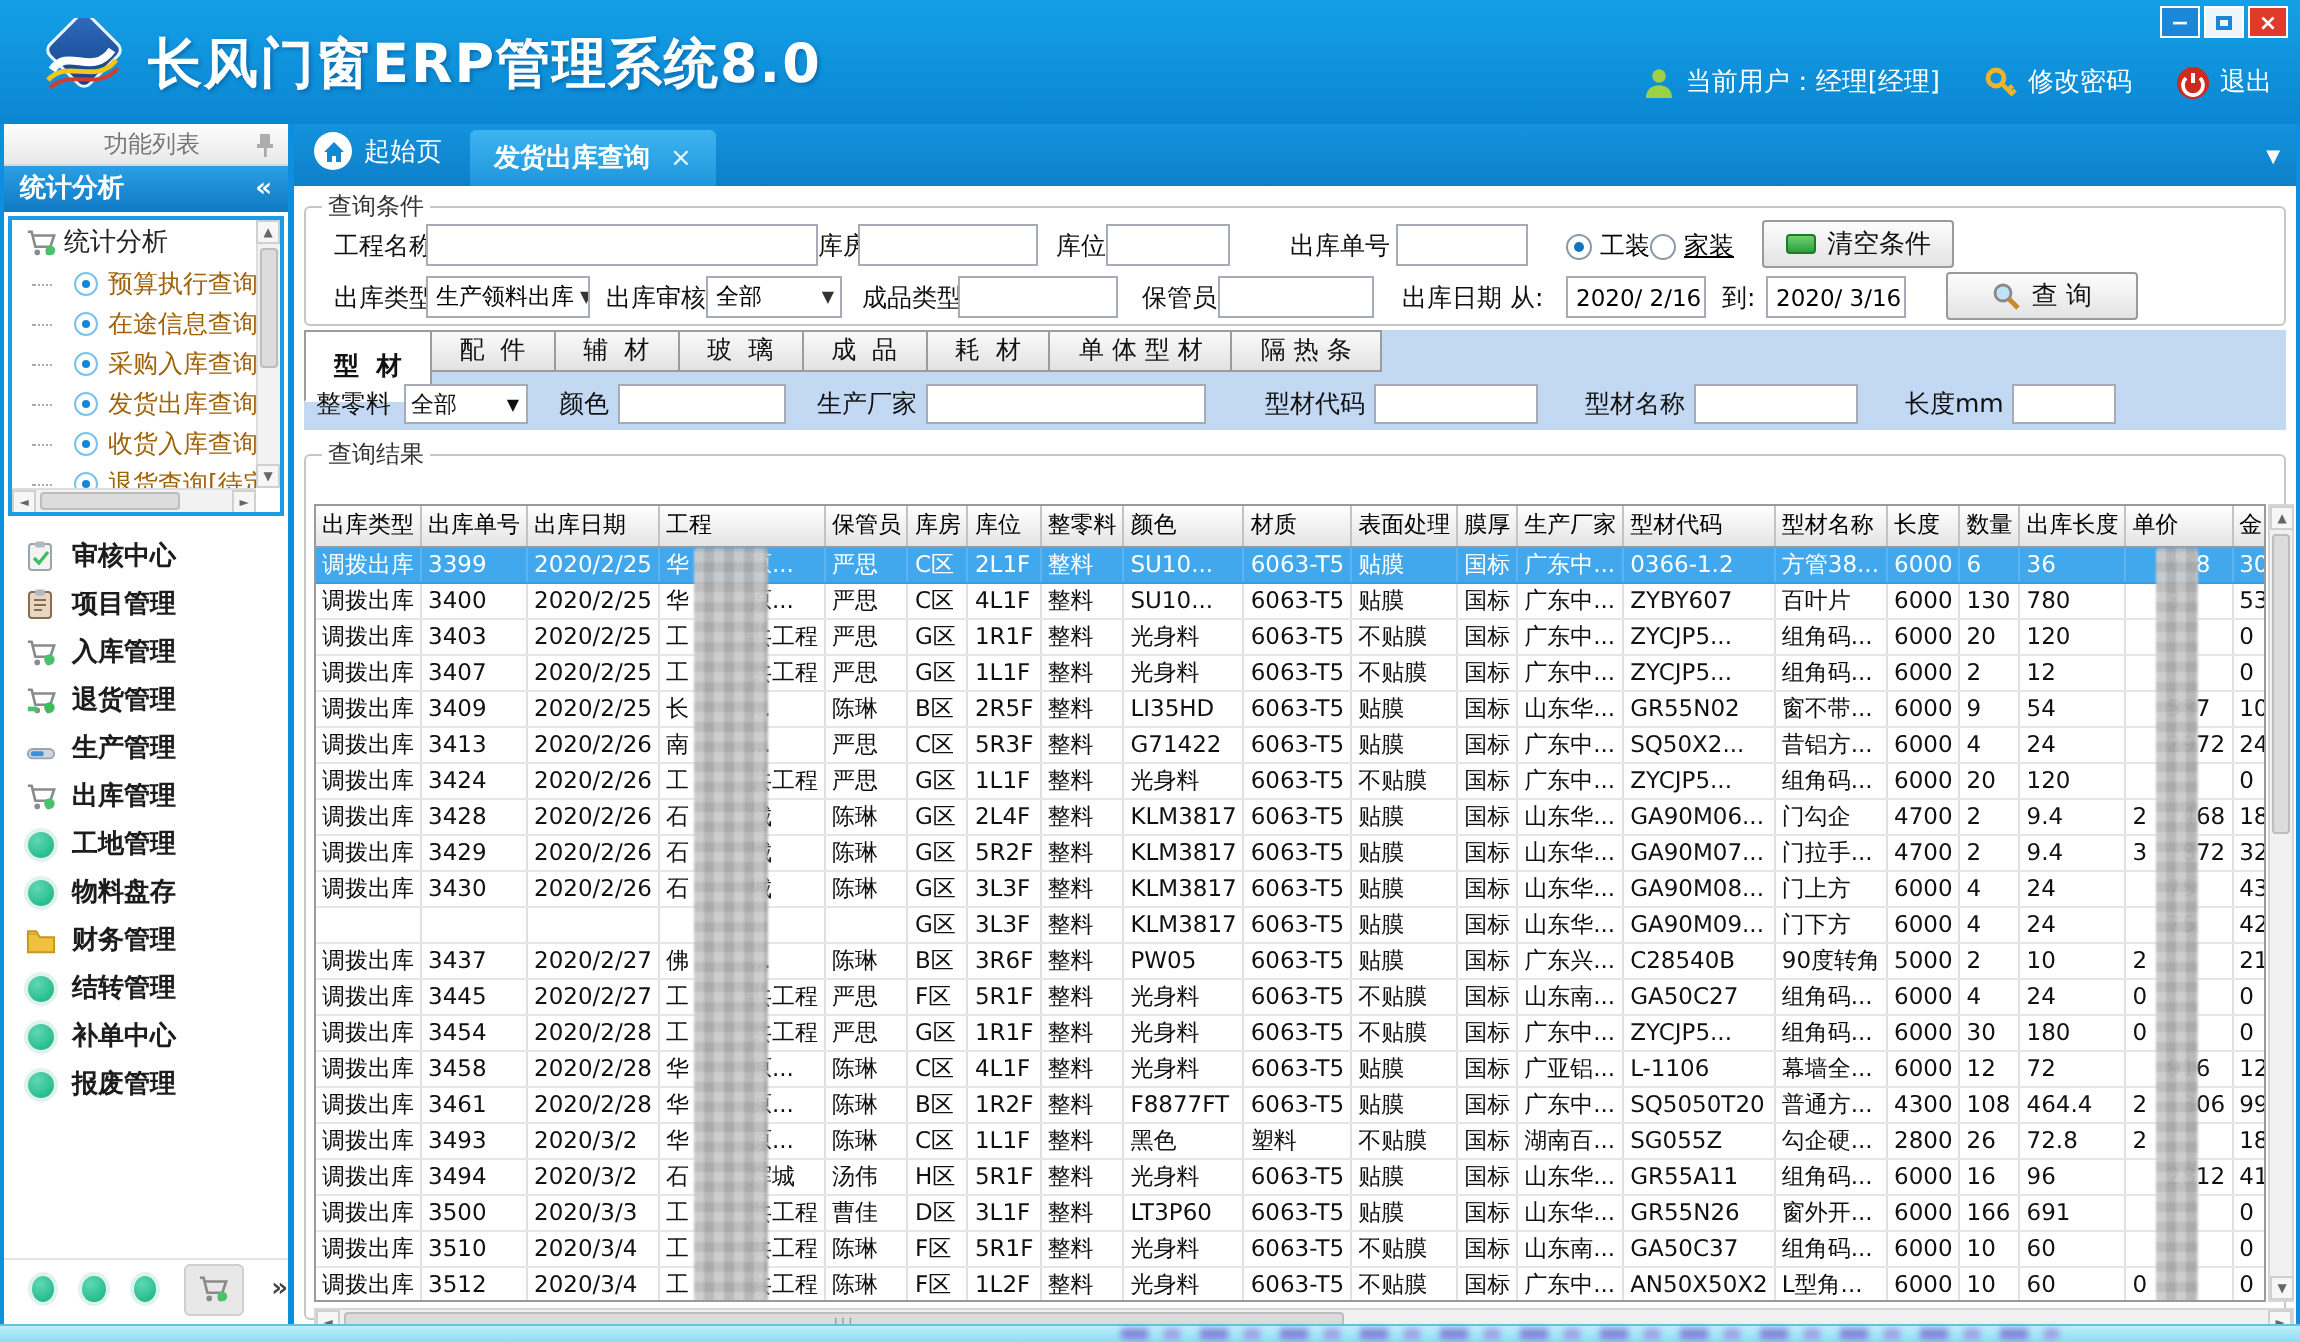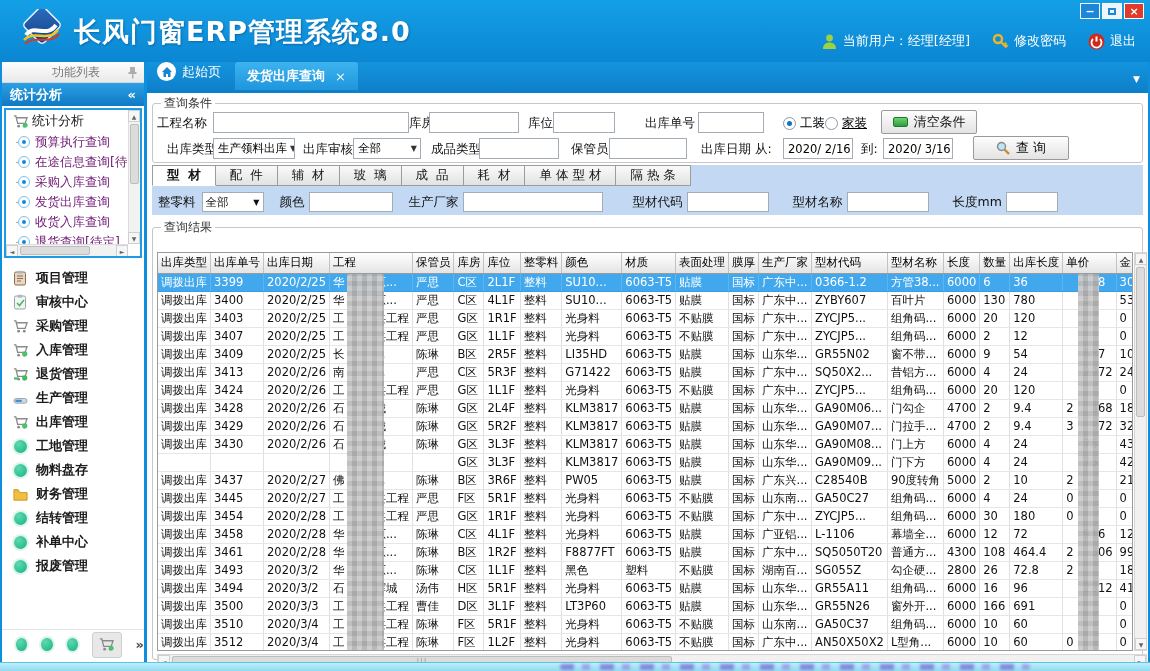--- a/index.html
+++ b/index.html
@@ -23,39 +23,39 @@
 
   
   .sidebar { position:absolute; left:2px; top:62px; width:143px; height:601px; background:#fff; border-right:1px solid #0d8ede; }
   .fn-header { height:21px; background:linear-gradient(#fdfdfd,#e9e9e9); border-bottom:1px solid #d8d8d8; color:#777; font-size:12px; line-height:21px; padding-left:6px; position:relative;text-align:center; }
   .pin-icon { position:absolute; right:6px; top:4px; width:11px; height:13px; opacity:.65; }
   .sec-header { height:23px; background:linear-gradient(#2ba0e4,#0f79c4); color:#fff; font-weight:bold; font-size:13px; line-height:23px; padding-left:8px; position:relative; }
   .sec-header .chev { position:absolute; right:8px; top:0; font-weight:bold; }
   .tree-panel { margin:2px; height:150px; border:2px solid #1e9be6; background:#fff; position:relative; overflow:hidden; }
   .tree-inner { position:absolute; left:0; top:0; right:12px; bottom:12px; overflow:hidden; }
   .tree-root { display:flex; align-items:center; gap:4px; height:22px; padding-left:6px; font-size:13px; color:#222; white-space:nowrap; }
-  .tree-item { display:flex; align-items:center; gap:5px; height:20px; padding-left:12px; font-size:12.5px; color:#701a75; white-space:nowrap; position:relative; }
+  .tree-item { display:flex; align-items:center; gap:5px; height:20px; padding-left:31px; font-size:12.5px; color:#a16207; white-space:nowrap; position:relative; }
   .tree-item:before { content:""; position:absolute; left:10px; top:50%; width:10px; border-top:1px dotted #aaa; }
   .dot-ico { width:12px; height:12px; border-radius:50%; background:#fff; border:1px solid #79c2ee; flex:0 0 12px; position:relative; }
   .dot-ico:after { content:""; position:absolute; left:3px; top:3px; width:4px; height:4px; border-radius:50%; background:#1387d8; }
   .vsb { position:absolute; right:0; top:0; bottom:12px; width:12px; background:#f2f2f2; border-left:1px solid #ddd; }
   .hsb { position:absolute; left:0; bottom:0; right:12px; height:12px; background:#f2f2f2; border-top:1px solid #ddd; }
   .sb-arrow { position:absolute; width:12px; height:12px; background:#f6f6f6; border:1px solid #d0d0d0; color:#666; font-size:6px; text-align:center; line-height:11px; }
   .sb-thumb { position:absolute; background:#dcdcdc; border:1px solid #bdbdbd; border-radius:2px; }
   .menu-list { padding-top:6px; }
   .menu-item { height:24px; display:flex; align-items:center; gap:8px; padding-left:10px; font-size:13px; font-weight:bold; color:#1c1c1c; cursor:default; }
   .mi-ico { width:16px; height:16px; flex:0 0 16px; display:flex; align-items:center; justify-content:center; }
   .dot-green { width:13px; height:13px; border-radius:50%; background:radial-gradient(circle at 35% 30%,#5fd9b0,#14b184); box-shadow:0 0 0 2px #dff3ec; }
   .sidebar-bottom { position:absolute; left:0; bottom:4px; width:100%; height:30px; display:flex; align-items:center; gap:14px; padding-left:14px; border-top:1px solid #e4e4e4; }
   .sb-cartbtn { width:34px; height:26px; background:#e8e8e8; border:1px solid #cfcfcf; border-radius:3px; display:flex; align-items:center; justify-content:center; }
   .more-glyph { color:#444; font-size:13px; font-weight:bold; }
 
   
   .main { position:absolute; left:147px; top:62px; width:1001px; height:601px; background:#fff; }
-  .tabbar { height:31px; background:linear-gradient(#1493dd,#0e7fc9); position:relative; display:flex; align-items:flex-start; }
+  .tabbar { height:31px; background:linear-gradient(#1493dd,#0e7fc9); position:relative; display:flex; align-items:flex-end; }
   .tab-home { display:flex; align-items:center; gap:6px; color:#fff; font-size:13px; padding:0 14px 8px 10px; }
   .home-circ { width:19px; height:19px; border-radius:50%; background:#fff; display:flex; align-items:center; justify-content:center; }
   .tab-active { background:linear-gradient(#3db3ef,#1f96dd); color:#fff; font-size:13px; font-weight:bold; height:28px; display:flex; align-items:center; gap:10px; padding:0 12px; border-radius:3px 3px 0 0; }
   .tab-close { font-weight:normal; font-size:13px; opacity:.9; }
   .tabbar-dd { position:absolute; right:8px; bottom:9px; color:#fff; font-size:9px; }
 
   .content { position:absolute; left:0; top:31px; right:0; bottom:0; background:#fff; }
 
   fieldset.grp { position:absolute; border:1px solid #c6c6c6; border-radius:3px; background:#fff; }
   fieldset.grp legend { font-size:12px; color:#333; margin-left:8px; padding:0 3px; }
@@ -67,21 +67,21 @@
   .sel .da { font-size:8px; color:#333; margin-left:3px; }
   .radio { position:absolute; top:3px; display:flex; align-items:center; gap:4px; font-size:12.5px; }
   .rdot { width:13px; height:13px; border-radius:50%; border:1px solid #8a9aa8; background:#fff; position:relative; }
   .rdot.on:after { content:""; position:absolute; left:3px; top:3px; width:5px; height:5px; border-radius:50%; background:#0c76c4; }
   .btn { position:absolute; height:24px; background:linear-gradient(#fdfdfd,#e3e3e3); border:1px solid #9a9a9a; border-radius:2px; font-size:13px; color:#111; display:flex; align-items:center; justify-content:center; gap:6px; font-family:inherit; }
 
   .mat-block { position:absolute; left:5px; top:72px; width:991px; height:50px; background:#c3d8f2; }
   .mtab-row { position:absolute; left:0; top:0; height:21px; display:flex; }
   .mtab { height:21px; padding:0 14px; background:linear-gradient(#fafafa,#e2e2e2); border:1px solid #9c9c9c; border-left:none; font-size:12.5px; color:#111; display:flex; align-items:center; white-space:pre; }
   .mtab:first-child { border-left:1px solid #9c9c9c; }
-  .mtab.active { background:#fff; border-bottom:1px solid #fff; height:21px; font-weight:bold; }
+  .mtab.active { background:#fff; border-bottom:1px solid #fff; height:36px; font-weight:bold; }
   .mfilter { position:absolute; left:0; top:25px; height:24px; width:100%; display:flex; align-items:center; font-size:12.5px; color:#111; }
   .mfilter .ml { white-space:nowrap; }
   .mfilter .fbox { height:20px; border:1px solid #a5acb5; background:#fff; margin-left:4px; }
   .mfilter .fsel { height:20px; border:1px solid #a5acb5; background:#fff; margin-left:6px; display:flex; align-items:center; justify-content:space-between; font-size:11.5px; padding:0 3px; }
 
   .r-grp { left:5px; top:126px; width:991px; height:441px; }
   .tbl-wrap { position:absolute; left:4px; top:16px; width:976px; height:399px; overflow:hidden; border:1px solid #9a9a9a; background:#fff; }
   table.res { border-collapse:collapse; table-layout:fixed; font-size:11.5px; }
   table.res th { height:20px; background:linear-gradient(#ffffff,#e4e4e4); border-right:1px solid #c3c3c3; border-bottom:1px solid #9a9a9a; font-weight:normal; color:#000; text-align:left; padding:0 3px; white-space:nowrap; overflow:hidden; }
   table.res td { height:18px; border-right:1px solid #e0e0e0; border-bottom:1px solid #e6e6e6; padding:0 3px; white-space:nowrap; overflow:hidden; color:#111; }
@@ -224,46 +224,36 @@
     <div class="hsb">
       <div class="sb-arrow" style="left:0;top:0;">◄</div>
       <div class="sb-thumb" style="left:14px;top:1px;height:9px;width:70px;"></div>
       <div class="sb-arrow" style="right:0;top:0;">►</div>
     </div>
   </div>
   <div class="menu-list" id="menu-list">
       <div class="menu-item">
         <span class="mi-ico">
           <svg viewBox="0 0 14 16" width="14" height="16">
+            <rect x="1.5" y="2" width="11" height="13" rx="1.5" fill="#f4f4f4" stroke="#9aa4ae"></rect>
+            <rect x="4.5" y="0.8" width="5" height="3" rx="1" fill="#b0b8c0"></rect>
+            <path d="M4 9 l2.5 2.5 L11 6" stroke="#3dbd5c" stroke-width="1.6" fill="none"></path>
+          </svg>
+        </span>
+        <span>审核中心</span>
+      </div>
+      <div class="menu-item">
+        <span class="mi-ico">
+          <svg viewBox="0 0 14 16" width="14" height="16">
             <rect x="1.5" y="2" width="11" height="13" rx="1.5" fill="#e8d7c3" stroke="#8a6d4f"></rect>
             <rect x="4.5" y="0.8" width="5" height="3" rx="1" fill="#b0b8c0"></rect>
             <path d="M4 6 h6 M4 8.5 h6 M4 11 h4" stroke="#8a6d4f" stroke-width="1"></path>
           </svg>
         </span>
         <span>项目管理</span>
-      </div>
-      <div class="menu-item">
-        <span class="mi-ico">
-          <svg viewBox="0 0 14 16" width="14" height="16">
-            <rect x="1.5" y="2" width="11" height="13" rx="1.5" fill="#f4f4f4" stroke="#9aa4ae"></rect>
-            <rect x="4.5" y="0.8" width="5" height="3" rx="1" fill="#b0b8c0"></rect>
-            <path d="M4 9 l2.5 2.5 L11 6" stroke="#3dbd5c" stroke-width="1.6" fill="none"></path>
-          </svg>
-        </span>
-        <span>审核中心</span>
-      </div>
-      <div class="menu-item">
-        <span class="mi-ico">
-          <svg viewBox="0 0 16 16" width="15" height="15">
-            <path d="M1 2 h2 l2 8 h8 l2-6 H4" fill="none" stroke="#8a8a8a" stroke-width="1.4"></path>
-            <circle cx="6" cy="13" r="1.5" fill="#8a8a8a"></circle>
-            <circle cx="12" cy="13" r="1.5" fill="#8a8a8a"></circle>
-          </svg>
-        </span>
-        <span>采购管理</span>
       </div>
       <div class="menu-item">
         <span class="mi-ico">
           <svg viewBox="0 0 16 16" width="15" height="15">
             <path d="M1 2 h2 l2 8 h8 l2-6 H4" fill="none" stroke="#8a8a8a" stroke-width="1.4"></path>
             <circle cx="6" cy="13" r="1.5" fill="#8a8a8a"></circle>
             <circle cx="12" cy="13" r="1.5" fill="#8a8a8a"></circle>
             <circle cx="12.5" cy="11.5" r="2.8" fill="#49c36a"></circle>
           </svg>
         </span>
@@ -372,21 +362,21 @@
       <span class="tab-close">×</span>
     </div>
     <span class="tabbar-dd">▼</span>
   </div>
 
   <div class="content">
 
     <fieldset class="grp q-grp">
       <legend>查询条件</legend>
       <div class="q-row" style="top:0px;">
-        <span class="lbl" style="left:4px;">工程名称</span>
+        <span class="lbl" style="left:14px;">工程名称</span>
         <input class="tbox" style="left: 60px; width: 196px;">
         <span class="lbl" style="left:256px;">库房</span>
         <input class="tbox" style="left: 276px; width: 90px;">
         <span class="lbl" style="left:375px;">库位</span>
         <input class="tbox" style="left: 400px; width: 62px;">
         <span class="lbl" style="left:492px;">出库单号</span>
         <input class="tbox" style="left: 545px; width: 66px;">
         <span class="radio" style="left:630px;">
           <span class="rdot on"></span>
           <span>工装</span>

